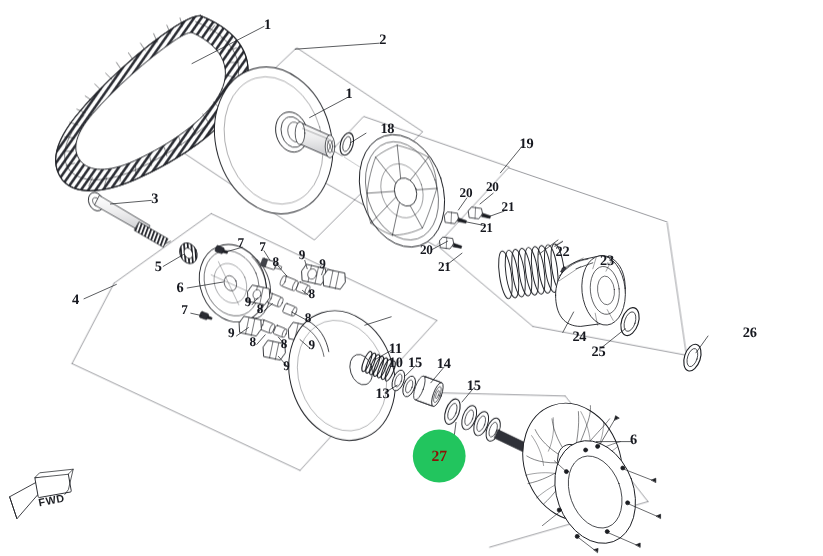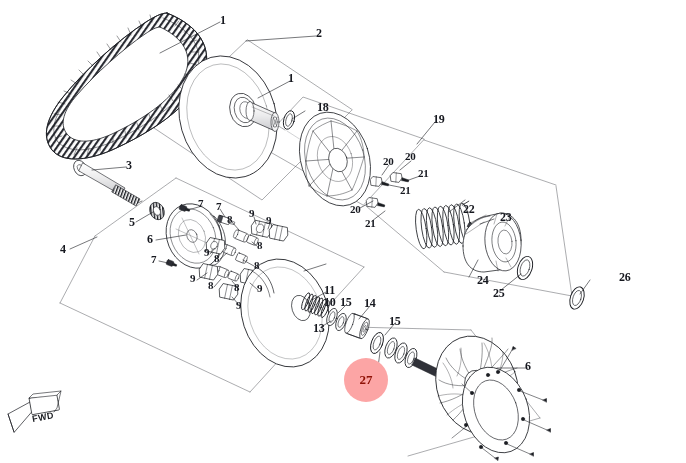--- a/index.html
+++ b/index.html
@@ -15,21 +15,21 @@
     color:#16181f;
     white-space:nowrap;
     letter-spacing:-.2px;
     user-select:none;
   }
   .callout.sm{font-size:11px;}
   .hl-badge{
     position:absolute;
     width:44px;height:44px;
     border-radius:50%;
-    background:#fca5a5;
+    background:#22c55e;
     display:flex;align-items:center;justify-content:center;
     color:#8f1106;
     font-family:"Liberation Serif",serif;
     font-weight:700;
     font-size:13px;
   }
   .fwd-label{
     position:absolute;
     font-family:"Liberation Sans",sans-serif;
     font-weight:700;

